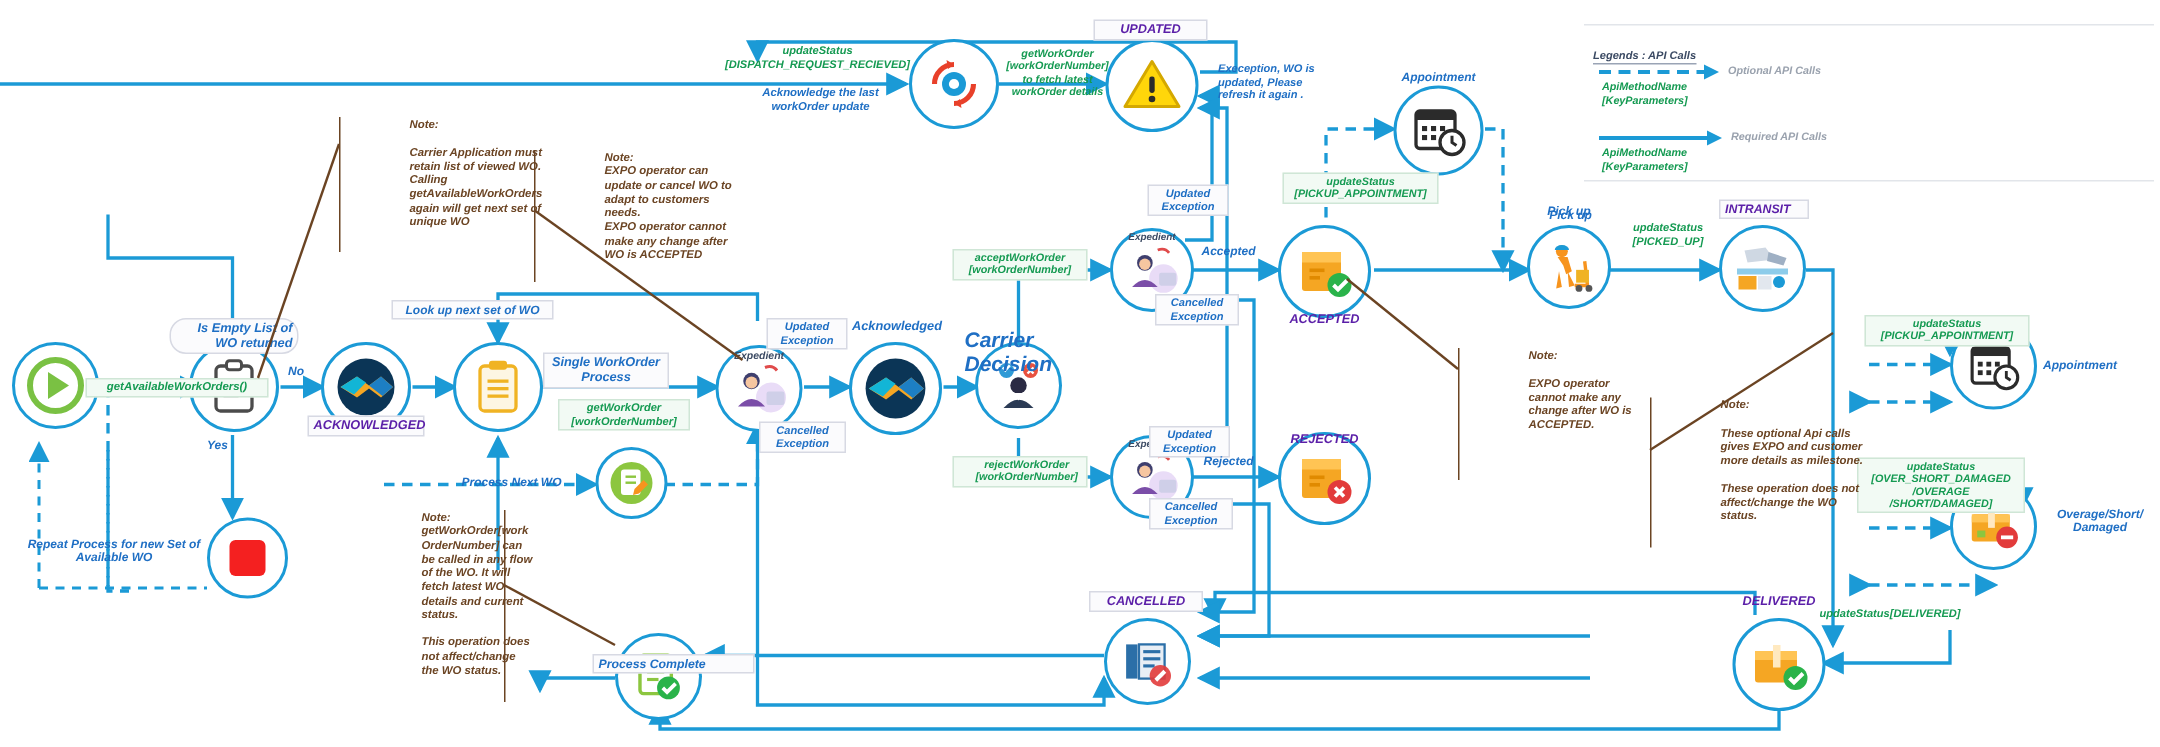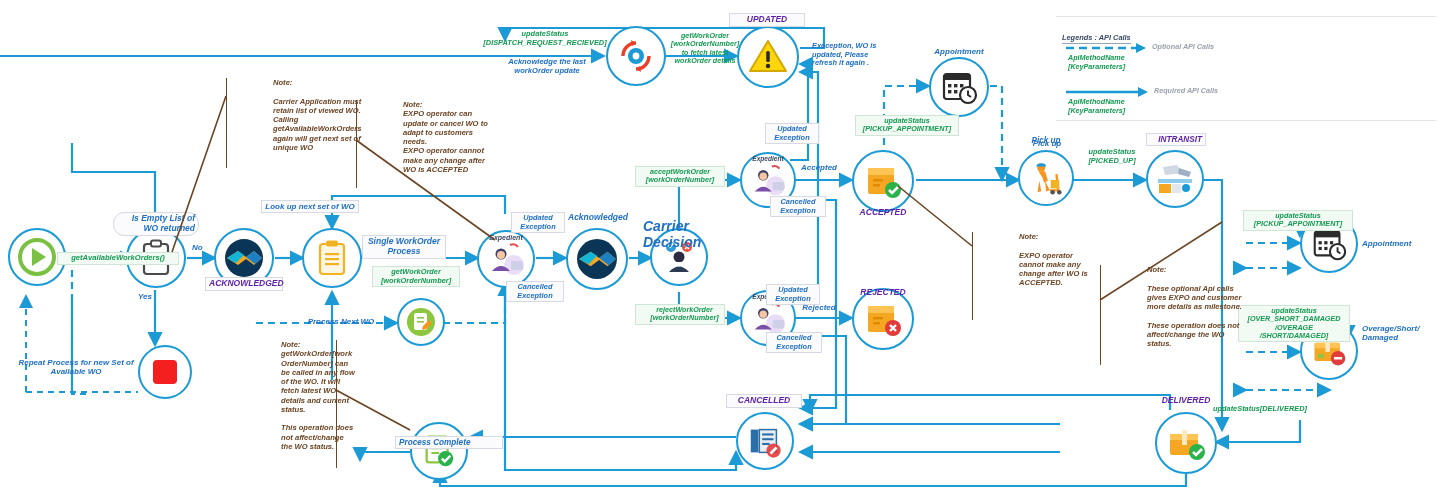--- a/index.html
+++ b/index.html
@@ -440,34 +440,34 @@
   <div class="lbl blue plain" style="left:480px;top:234px;width:52px;font-size:7px;text-align:center;color:#3b4a63;">Expedient</div>
   <div class="lbl blue plain" style="left:561px;top:213px;width:74px;font-size:8.5px;text-align:center;">Acknowledged</div>
   <div class="lbl blue plain" style="left:643px;top:218px;width:72px;font-size:14px;text-align:left;">Carrier Decision</div>
   <div class="lbl plain" style="left:742px;top:155px;width:52px;font-size:6.6px;text-align:center;color:#3b4a63;">Expedient</div>
   <div class="lbl plain" style="left:742px;top:293px;width:52px;font-size:6.6px;text-align:center;color:#3b4a63;">Expedient</div>
   <div class="lbl purple boxed" style="left:729px;top:13px;width:76px;font-size:8.5px;text-align:center;">UPDATED</div>
   <div class="lbl purple plain" style="left:848px;top:208px;width:70px;font-size:8.5px;text-align:center;">ACCEPTED</div>
   <div class="lbl purple plain" style="left:848px;top:288px;width:70px;font-size:8.5px;text-align:center;">REJECTED</div>
   <div class="lbl blue plain" style="left:922px;top:47px;width:74px;font-size:8px;text-align:center;">Appointment</div>
   <div class="lbl blue plain" style="left:1020px;top:136px;width:52px;font-size:8.2px;text-align:center;">Pick up</div>
-  <div class="lbl purple boxed" style="left:1146px;top:133px;width:60px;font-size:8.2px;text-align:right;">INTRANSIT</div>
+  <div class="lbl purple boxed" style="left:1146px;top:133px;width:60px;font-size:8.2px;text-align:left;">INTRANSIT</div>
   <div class="lbl blue plain" style="left:1362px;top:239px;width:74px;font-size:8px;text-align:left;">Appointment</div>
-  <div class="lbl blue plain" style="left:1362px;top:324px;width:76px;font-size:8px;text-align:left;">Overage/Short/
+  <div class="lbl blue plain" style="left:1362px;top:338px;width:76px;font-size:8px;text-align:center;">Overage/Short/
 Damaged</div>
   <div class="lbl purple plain" style="left:1146px;top:396px;width:80px;font-size:8.5px;text-align:center;">DELIVERED</div>
   <div class="lbl purple boxed" style="left:726px;top:394px;width:76px;font-size:8.5px;text-align:center;">CANCELLED</div>
   <div class="lbl blue boxed" style="left:395px;top:436px;width:108px;font-size:8.2px;text-align:left;">Process Complete</div>
 
   <div class="lbl greenbox" style="left:57px;top:252px;width:122px;font-size:7.6px;text-align:center;">getAvailableWorkOrders()</div>
   <div class="lbl blue plain" style="left:138px;top:292px;font-size:8px;">Yes</div>
   <div class="lbl blue plain" style="left:192px;top:243px;font-size:8px;">No</div>
   <div class="lbl blue plain" style="left:12px;top:358px;width:128px;font-size:8px;text-align:center;">Repeat Process for new Set of
 Available WO</div>
-  <div class="lbl blue boxed" style="left:261px;top:200px;width:98px;font-size:8px;text-align:center;">Look up next set of WO</div>
+  <div class="lbl blue boxed" style="left:261px;top:200px;width:108px;font-size:8px;text-align:center;">Look up next set of WO</div>
   <div class="lbl blue plain" style="left:300px;top:317px;width:82px;font-size:8px;text-align:center;">Process Next WO</div>
   <div class="lbl greenbox" style="left:372px;top:266px;width:88px;font-size:7.4px;text-align:center;">getWorkOrder
 [workOrderNumber]</div>
   <div class="lbl green plain" style="left:480px;top:30px;width:130px;font-size:7.4px;text-align:center;">updateStatus
 [DISPATCH_REQUEST_RECIEVED]</div>
   <div class="lbl blue plain" style="left:484px;top:58px;width:126px;font-size:7.6px;text-align:center;">Acknowledge the last
 workOrder update</div>
   <div class="lbl green plain" style="left:665px;top:32px;width:80px;font-size:7.2px;text-align:center;">getWorkOrder
 [workOrderNumber]
 to fetch latest

